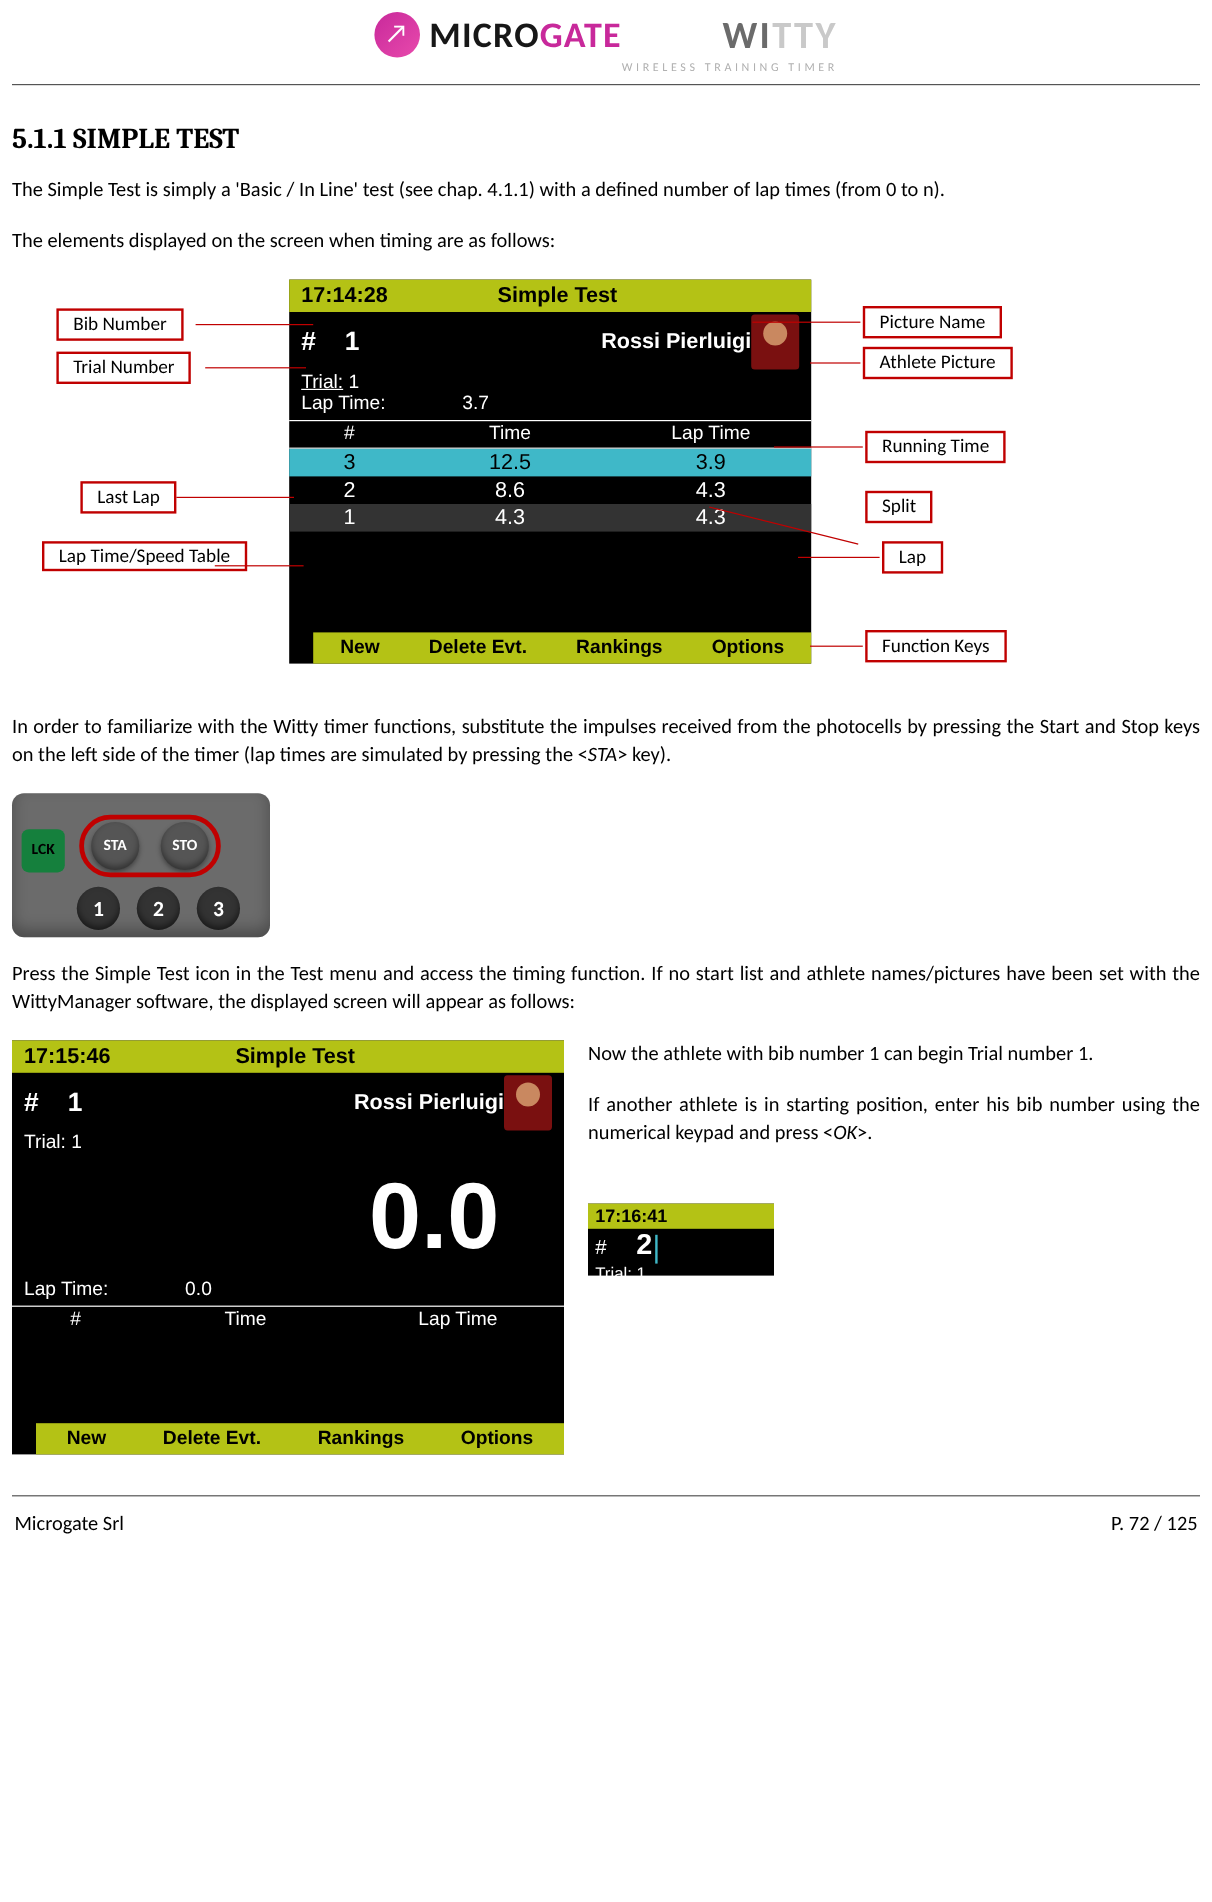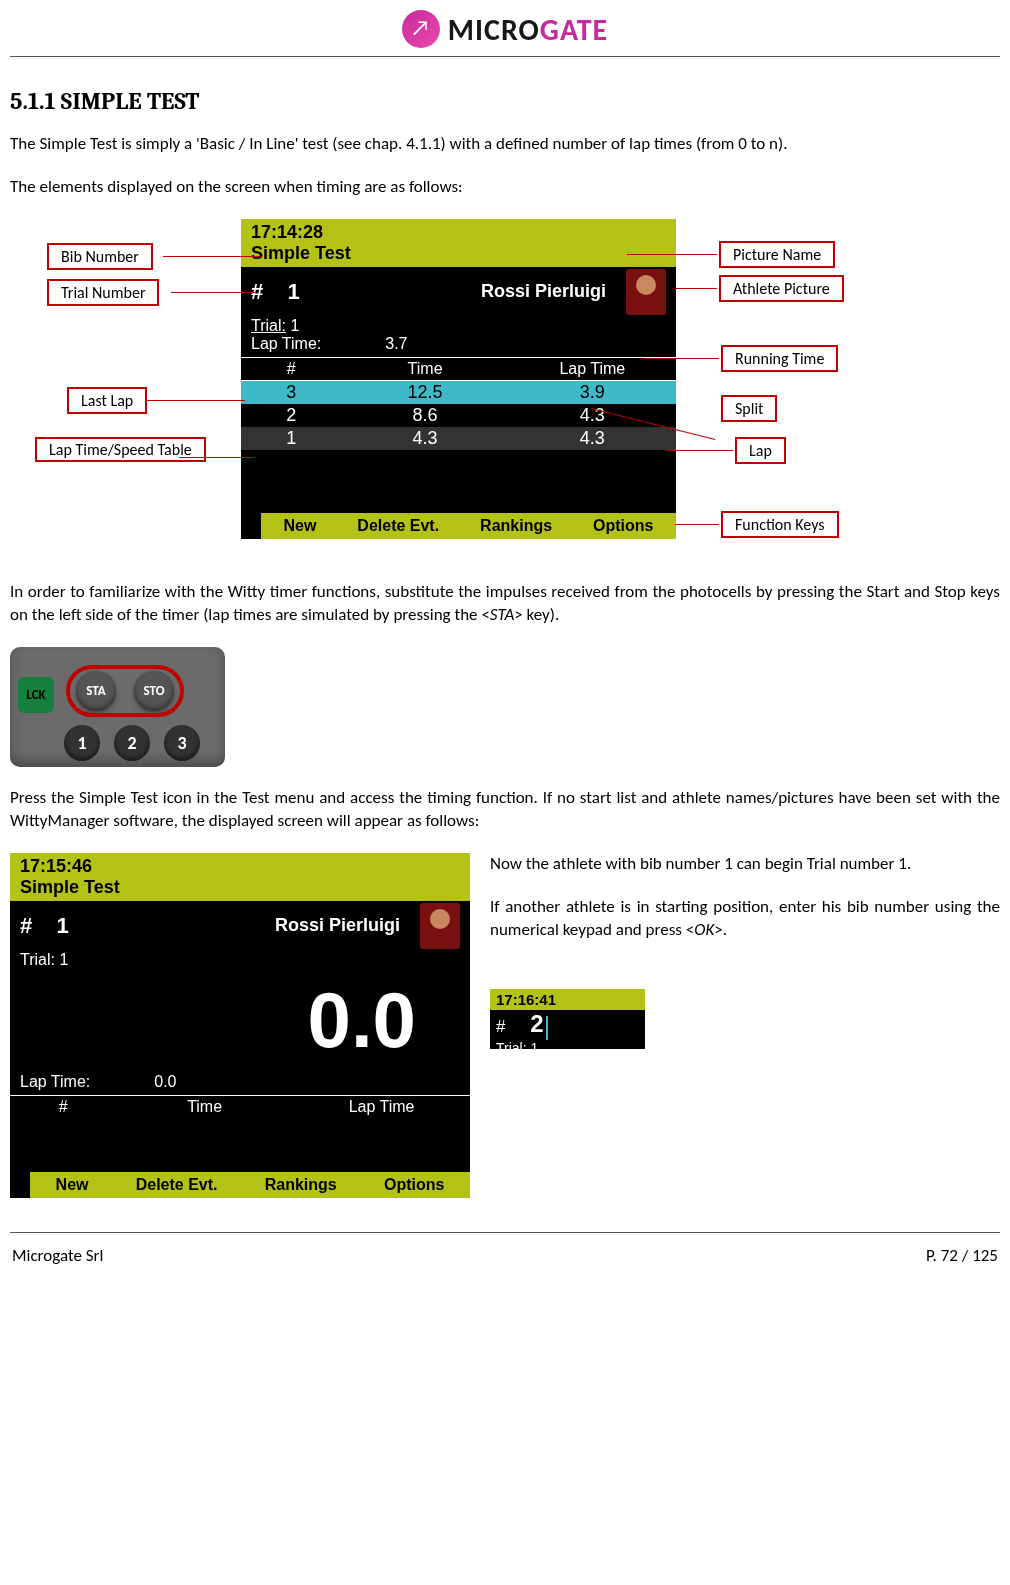--- a/index.html
+++ b/index.html
@@ -56,30 +56,30 @@
     .device-screen {
       position: absolute;
       left: 226px; top: 0;
       width: 435px; height: 320px;
       background: #000;
       font-family: Arial, sans-serif;
     }
     .dev-top {
       background: #b4c215; color: #000;
       display: flex; justify-content: space-between;
-      padding: 3px 10px; font-size: 18px; font-weight: 600; flex-direction: column;
+      padding: 3px 10px; font-size: 18px; font-weight: 600;
     }
     .dev-row1 {
       display: flex; justify-content: space-between; align-items: center;
       padding: 2px 10px;
     }
     .dev-hash { color: #fff; font-size: 22px; font-weight: bold; }
     .dev-hash .num { display: inline-block; min-width: 50px; text-align: left; margin-left: 18px; }
     .dev-ath {
-      display: flex; align-items: center; gap: 20px; color: #fff;
+      display: flex; align-items: center; gap: 0; color: #fff;
       font-size: 18px; font-weight: 600;
     }
     .dev-pic {
       width: 40px; height: 46px; background: #7a1010;
       border-radius: 3px; position: relative; overflow: hidden;
     }
     .dev-pic::after {
       content: ""; position: absolute; left: 10px; top: 6px;
       width: 20px; height: 20px; border-radius: 50%; background: #c98860;
     }
@@ -181,20 +181,26 @@
   </style>
 </head>
 <body>
 
 <div class="page-header">
   <div class="logo-left">
     <div class="logo-circle"></div>
     <div class="logo-text">
       <span class="m1">MICRO</span><span class="m2">GATE</span>
     </div>
+  </div>
+  <div class="logo-right">
+    <div class="witty-logo">
+      <span class="wi">WI</span><span class="tty">TTY</span>
+    </div>
+    <div class="witty-sub">WIRELESS TRAINING TIMER</div>
   </div>
 </div>
 
 <div class="content">
 
 <h2>
   <span class="num">5.1.1</span>
   <span class="caps">SIMPLE TEST</span>
 </h2>
 

